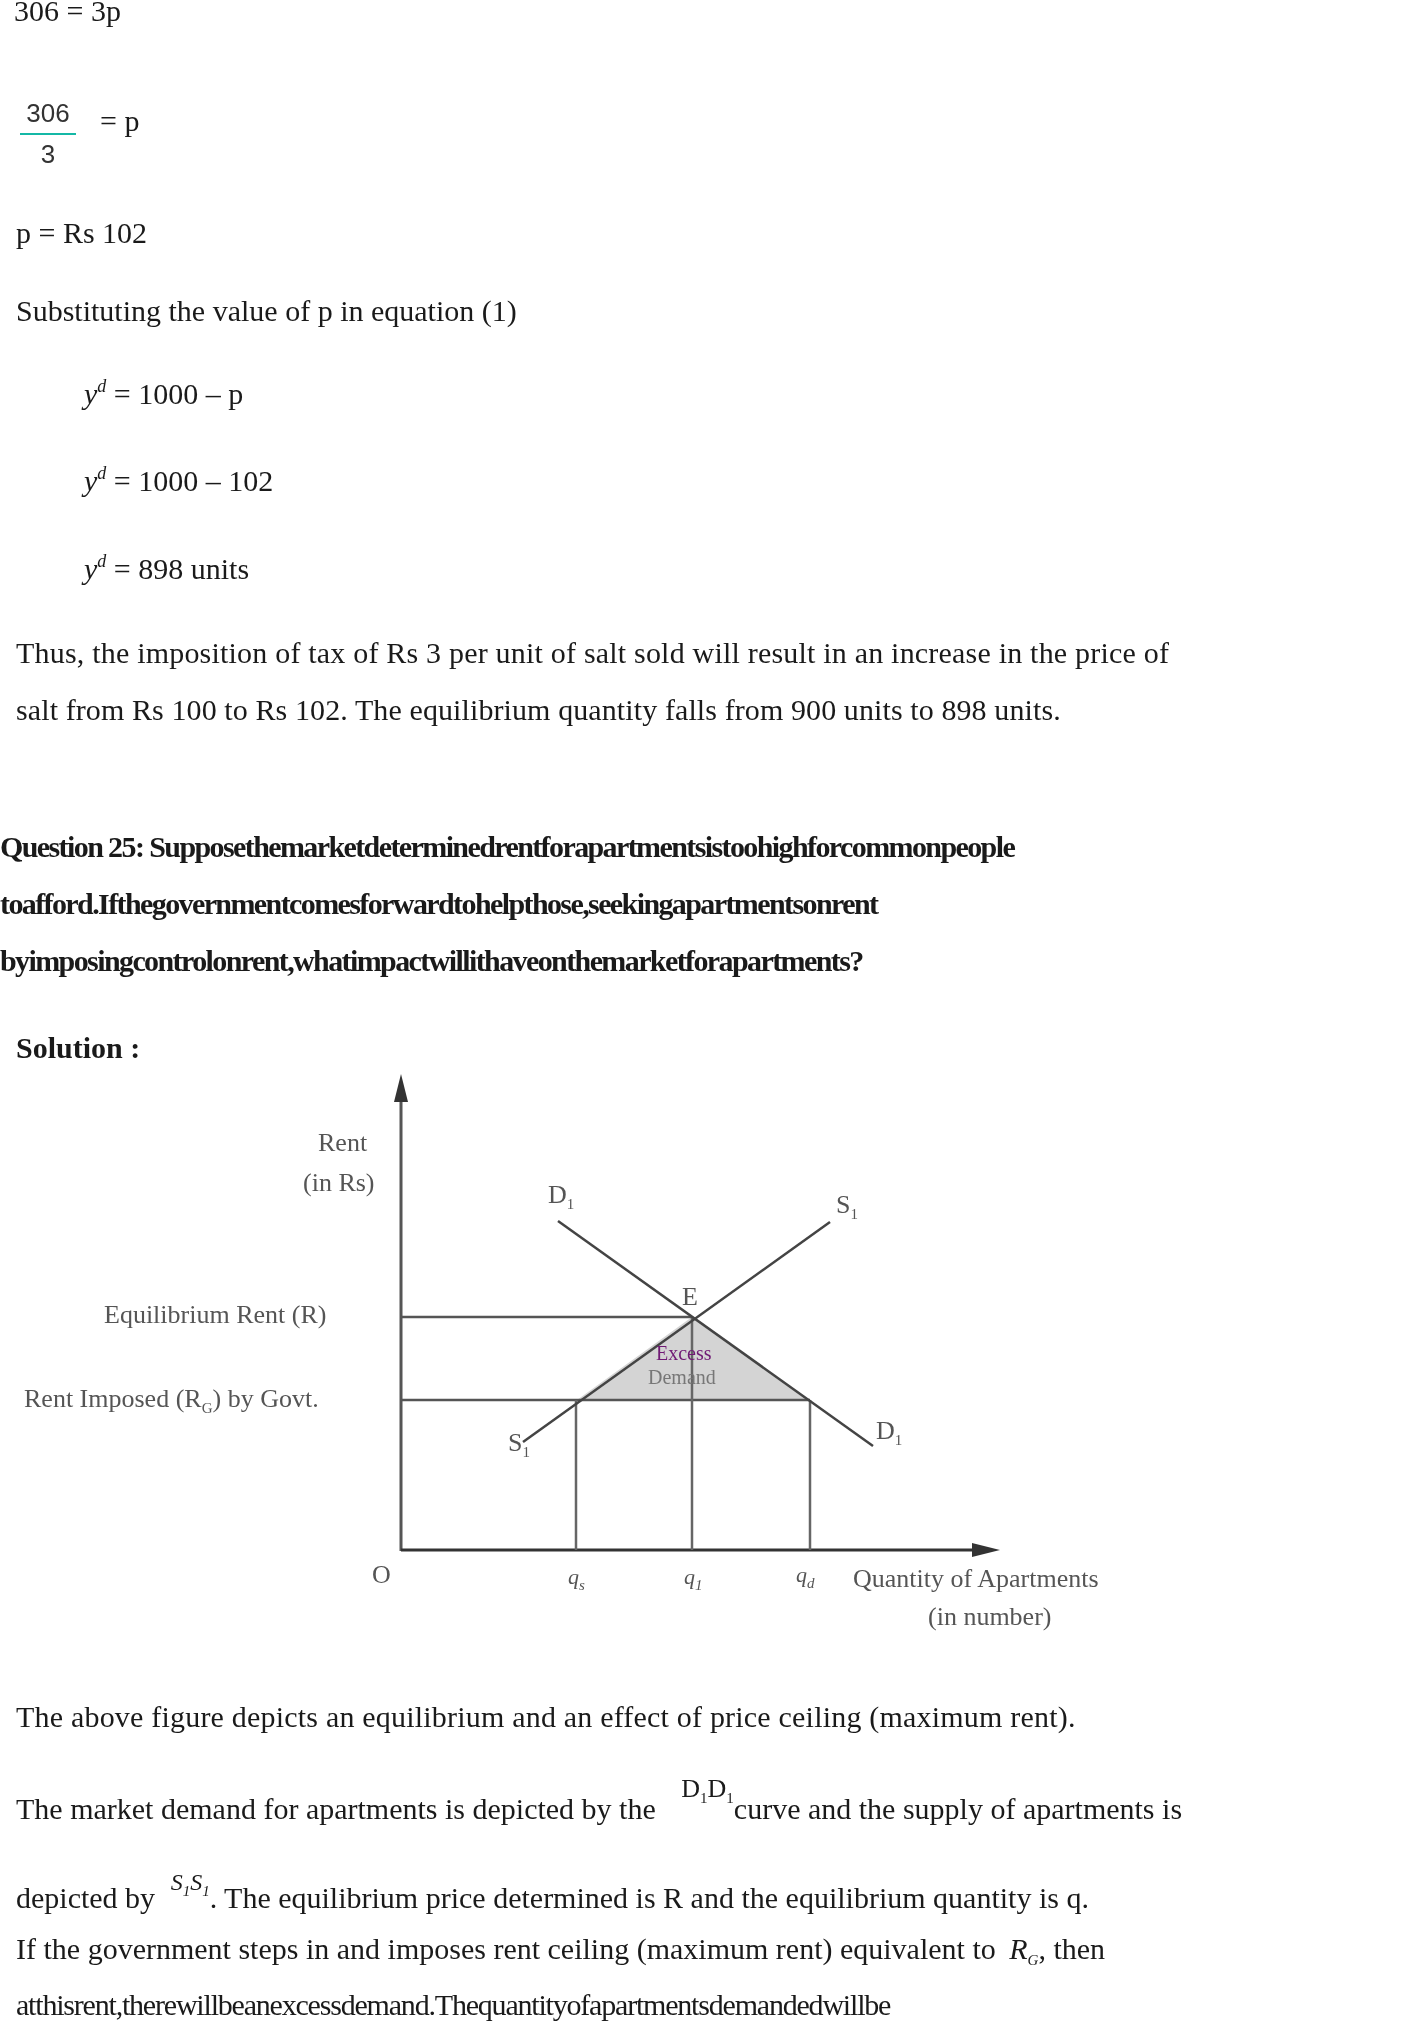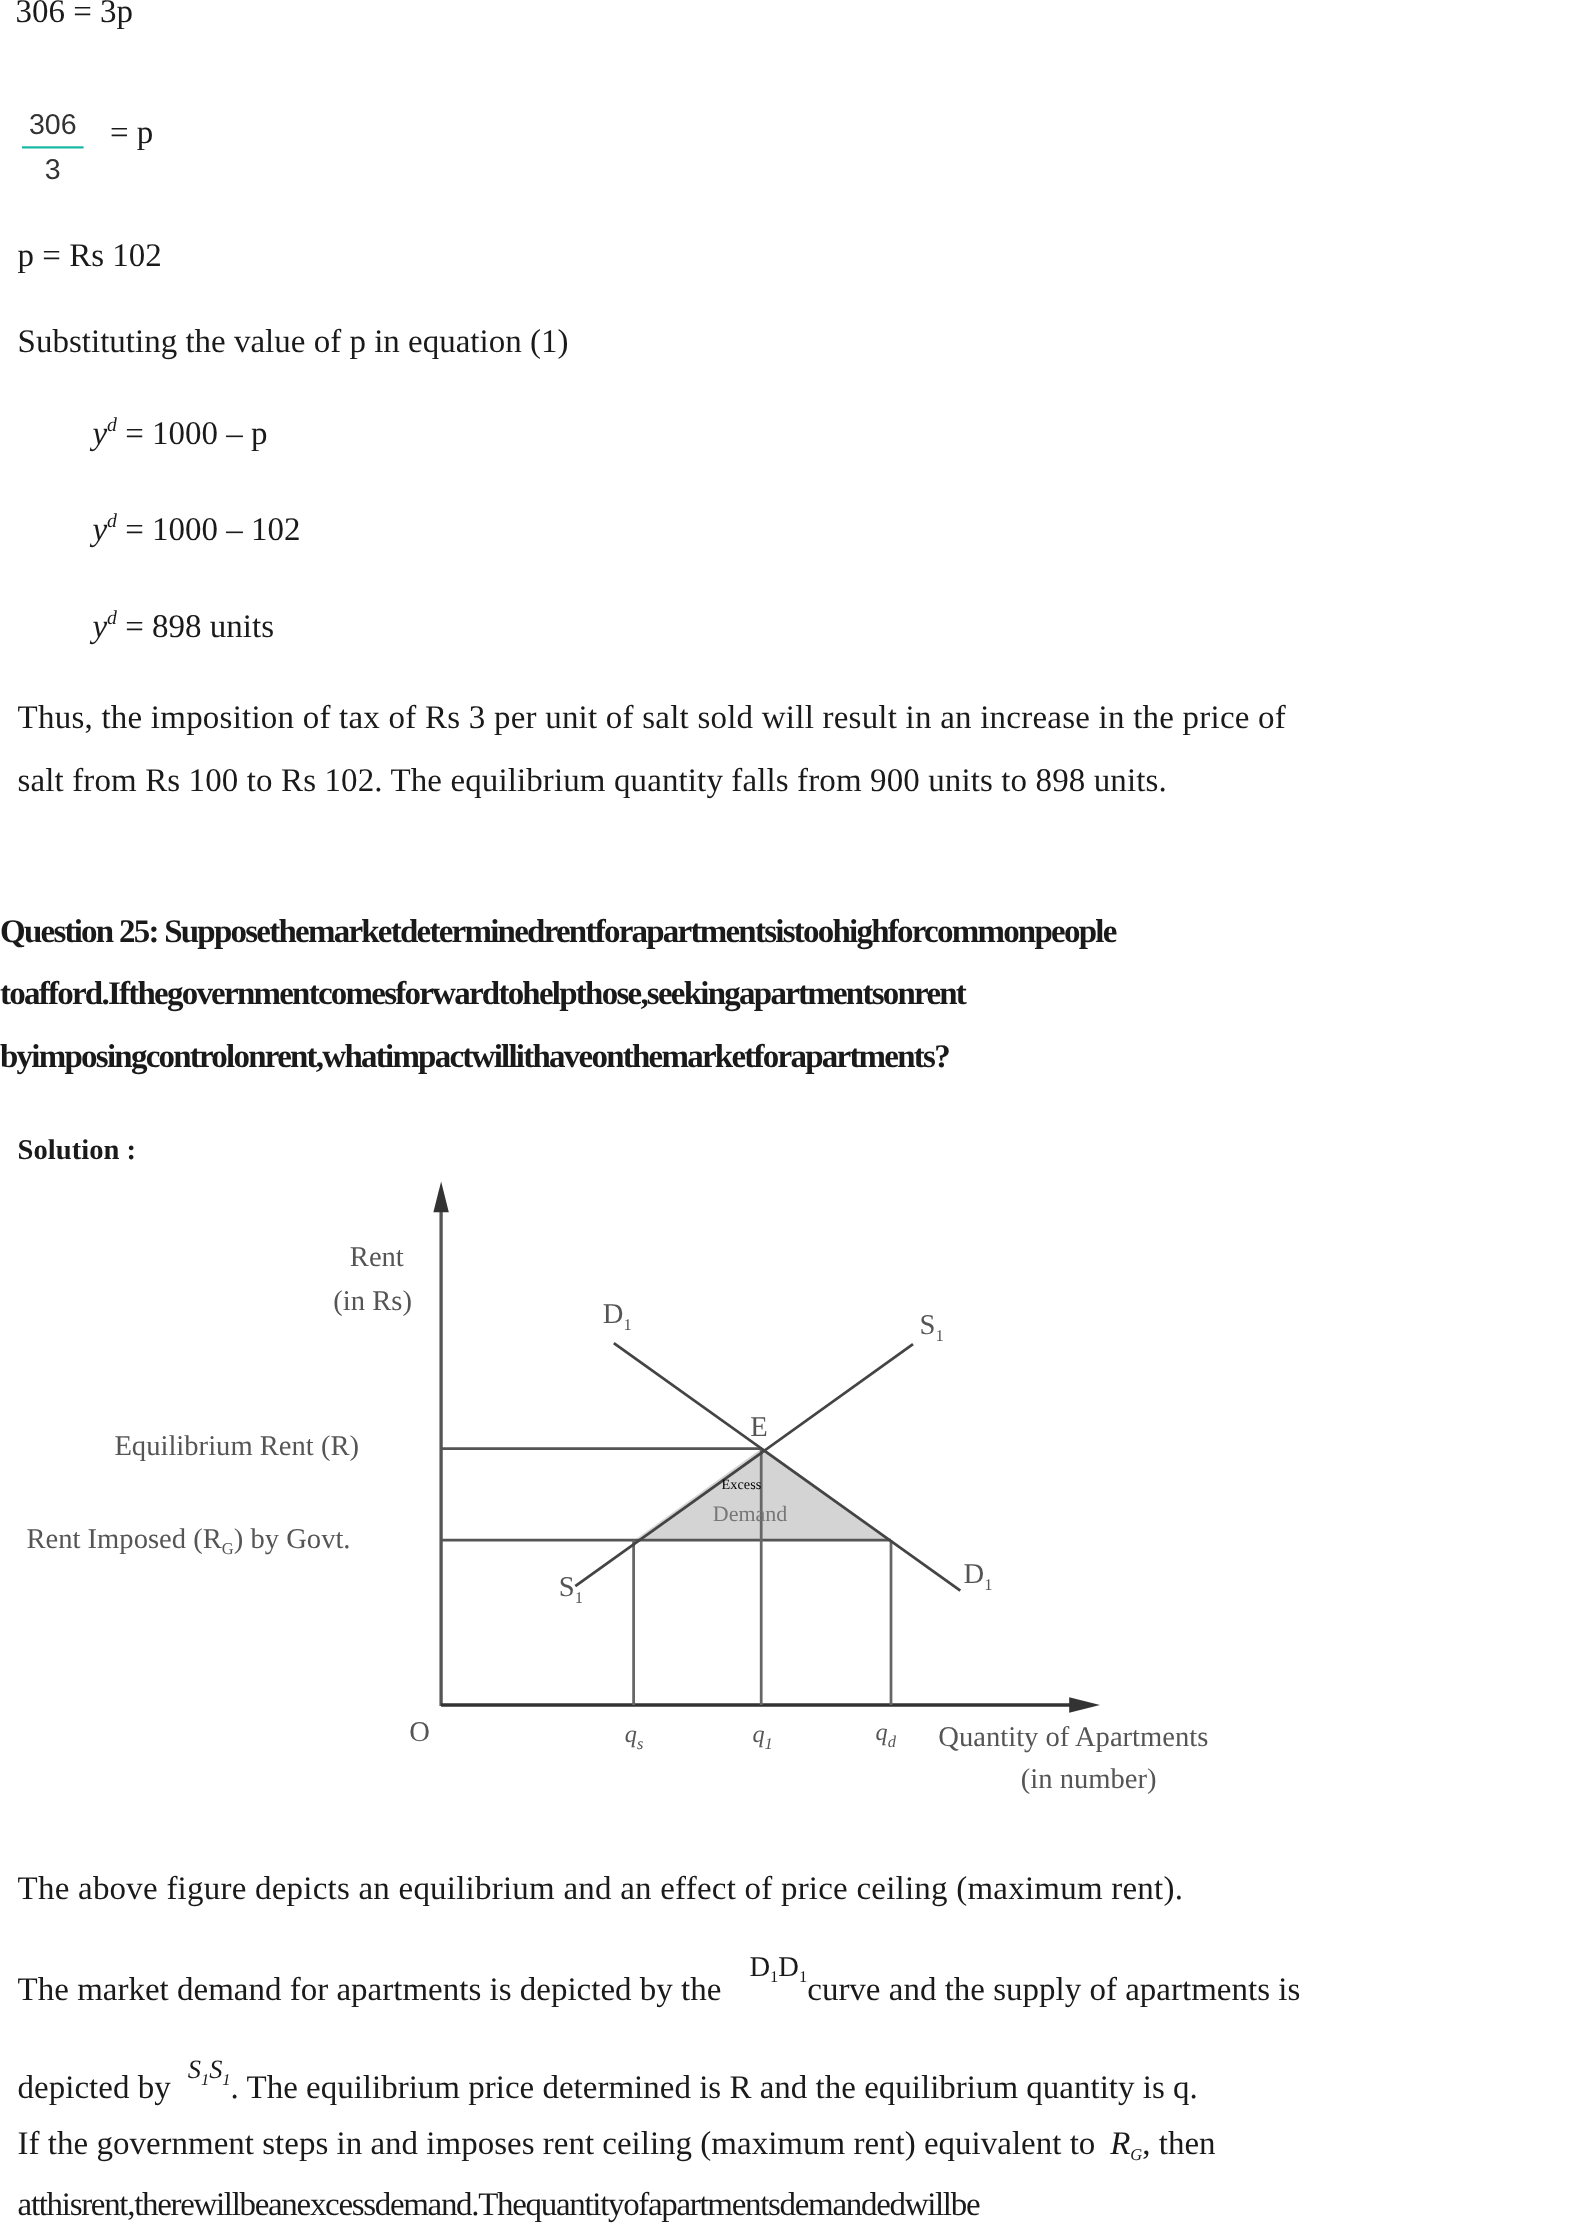--- a/index.html
+++ b/index.html
@@ -7,21 +7,21 @@
          font-family: "Liberation Serif", "DejaVu Serif", serif; color: #1a1a1a; }
   .abs { position: absolute; white-space: nowrap; }
   .txt { font-size: 30px; }
   .eq { font-size: 30px; }
   .frac { position: absolute; left: 20px; top: 98px; width: 56px; text-align: center; font-family: "Liberation Sans", sans-serif; font-size: 26px; color: #333; }
   .frac .num { display: block; border-bottom: 2px solid #14b8a6; padding-bottom: 4px; }
   .frac .den { display: block; padding-top: 4px; }
   .ital { font-style: italic; }
   sup.s { font-size: 18px; font-style: italic; vertical-align: 12px; }
   .q-head { font-weight: bold; font-size: 30px; letter-spacing: -1.6px; }
-  .sol { font-weight: bold; font-size: 26px; }
+  .sol { font-weight: bold; font-size: 30px; }
   .compressed { letter-spacing: -1.4px; }
   .figure { position: absolute; left: 0; top: 1060px; width: 1144px; height: 600px; }
   .chart-label { position: absolute; font-family: "Liberation Serif", serif; color: #555; font-size: 26px; white-space: nowrap; }
   .mi { font-style: italic; }
   .sub { font-size: 15px; vertical-align: -6px; }
 </style>
 </head>
 <body>
 
 <div class="abs eq" style="left:14px; top:-6px;">306 = 3p</div>
@@ -88,21 +88,21 @@
   <div class="chart-label" style="left:104px; top:240px;">Equilibrium Rent (R)</div>
   <div class="chart-label" style="left:24px; top:324px;"><span>Rent Imposed (R</span><span class="sub">G</span><span>) by Govt.</span></div>
 
   <div class="chart-label" style="left:548px; top:120px;"><span>D</span><span class="sub">1</span></div>
   <div class="chart-label" style="left:836px; top:130px;"><span>S</span><span class="sub">1</span></div>
   <div class="chart-label" style="left:508px; top:368px;"><span>S</span><span class="sub">1</span></div>
   <div class="chart-label" style="left:876px; top:356px;"><span>D</span><span class="sub">1</span></div>
 
   <div class="chart-label" style="left:682px; top:222px;">E</div>
 
-  <div class="chart-label" style="left:656px; top:282px; font-size:13px; color:#000000;">Excess</div>
+  <div class="chart-label" style="left:656px; top:282px; font-size:20px; color:#701a75;">Excess</div>
   <div class="chart-label" style="left:648px; top:306px; font-size:20px; color:#777;">Demand</div>
 
   <div class="chart-label" style="left:372px; top:500px;">O</div>
   <div class="chart-label mi" style="left:568px; top:504px; font-size:22px;"><span>q</span><span class="sub">s</span></div>
   <div class="chart-label mi" style="left:684px; top:504px; font-size:22px;"><span>q</span><span class="sub">1</span></div>
   <div class="chart-label mi" style="left:796px; top:502px; font-size:22px;"><span>q</span><span class="sub">d</span></div>
 
   <div class="chart-label" style="left:853px; top:504px;text-align:center;">Quantity of Apartments</div>
   <div class="chart-label" style="left:928px; top:542px;">(in number)</div>
 </div>

